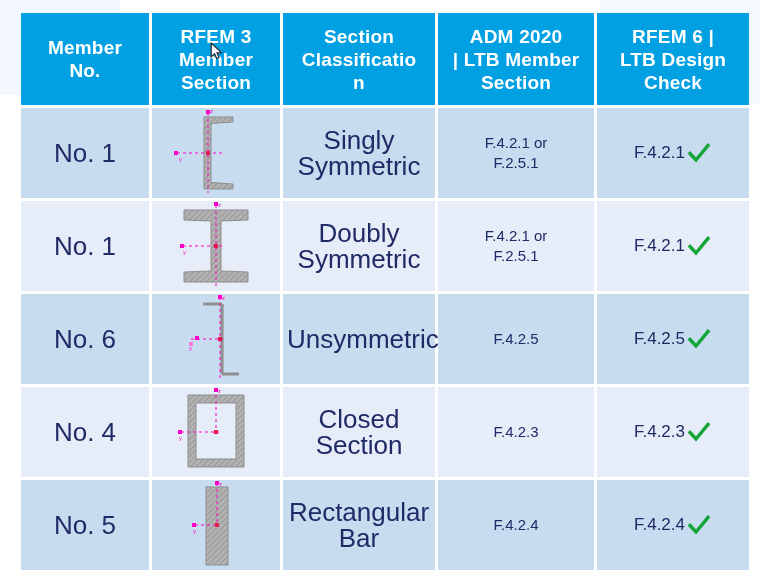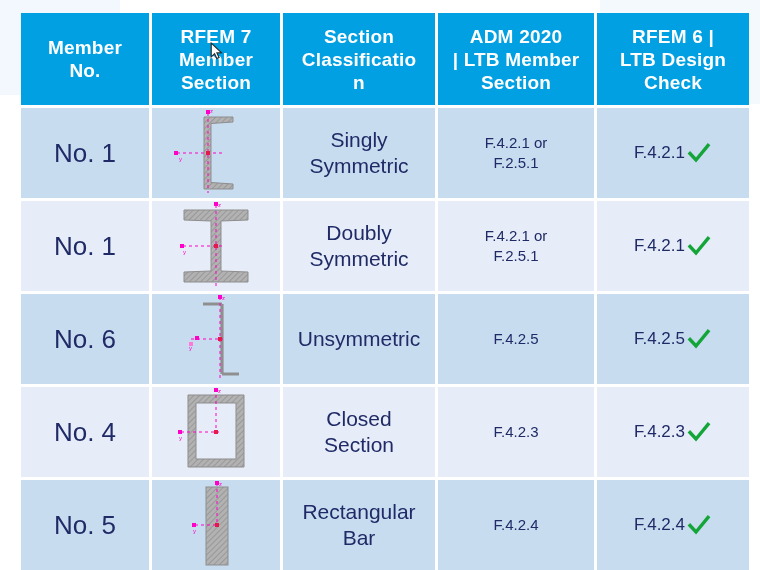--- a/index.html
+++ b/index.html
@@ -49,21 +49,21 @@
     vertical-align:middle;
     text-align:center;
     color:#1f2a66;
     border:0;
     padding:0 4px;
   }
   tr.odd td{ background:#c8dcf0; }
   tr.even td{ background:#e6edf8; }
 
   .c-member{ font-size:26px; }
-  .c-class { font-size:21px; line-height:26px; }
+  .c-class { font-size:26px; line-height:26px; }
   .c-adm   { font-size:15px; line-height:20px;margin-top:32px; }
   .c-check { font-size:17px; white-space:nowrap; }
 
   .check-wrap{display:inline-flex;align-items:center;justify-content:space-between;gap:1px;}
   .tick{display:inline-block;width:26px;height:26px;vertical-align:-6px;}
 
   
   .sec-cell{position:relative;}
   .sketch{position:relative;width:110px;height:88px;margin:0 auto;}
   .sketch svg{display:block;}
@@ -88,21 +88,21 @@
     <col style="width:156px">
     <col style="width:152px">
   </colgroup>
   <thead>
     <tr>
       <th>
         <span>Member</span><br>
         <span>No.</span>
       </th>
       <th>
-        <span>RFEM 7</span><br>
+        <span>RFEM 3</span><br>
         <span>Member</span><br>
         <span>Section</span>
         <svg class="cursor-ico" style="left:58px;top:29px" viewBox="0 0 12 17">
           <path d="M1 1 L1 14 L4.2 11 L6.2 15.6 L8.4 14.7 L6.4 10.3 L10.6 10.1 Z" fill="#ffffff" stroke="#2b2b2b" stroke-width="1.1"></path>
         </svg>
       </th>
       <th>
         <span>Section</span><br>
         <span>Classificatio</span><br>
         <span>n</span>

